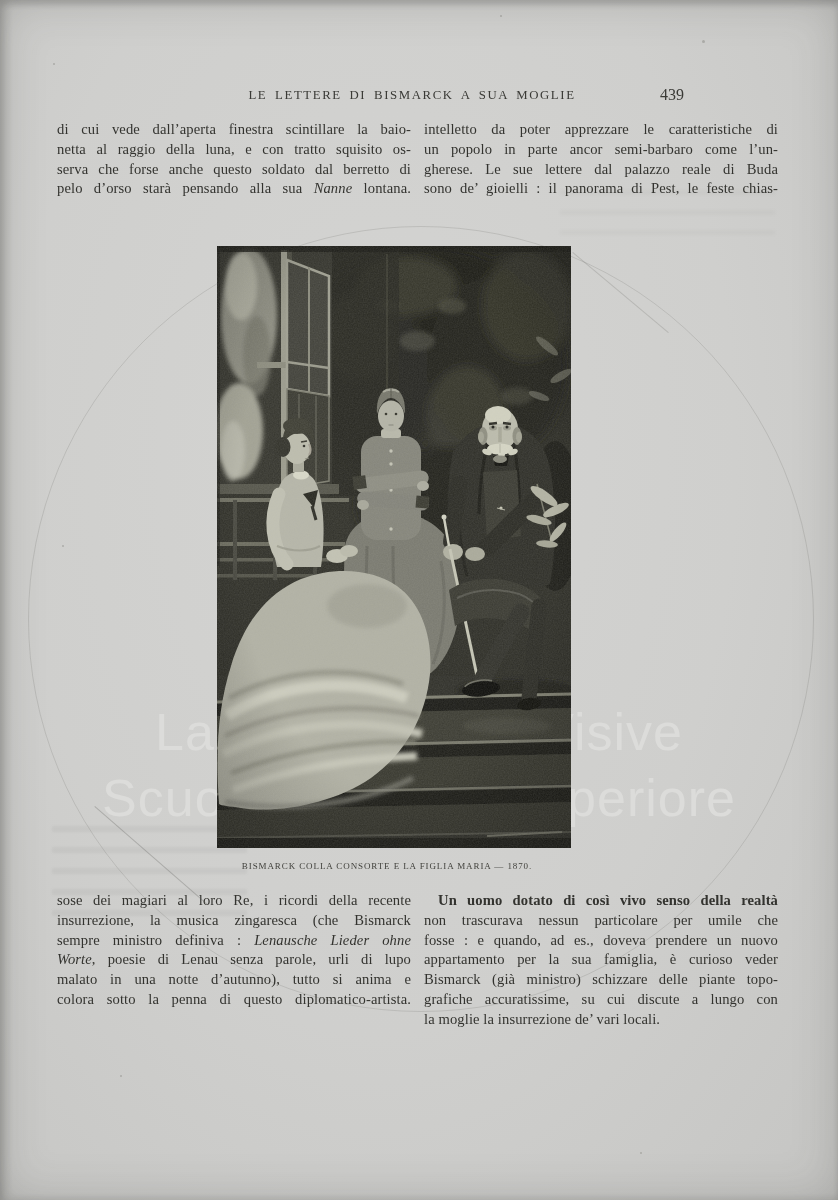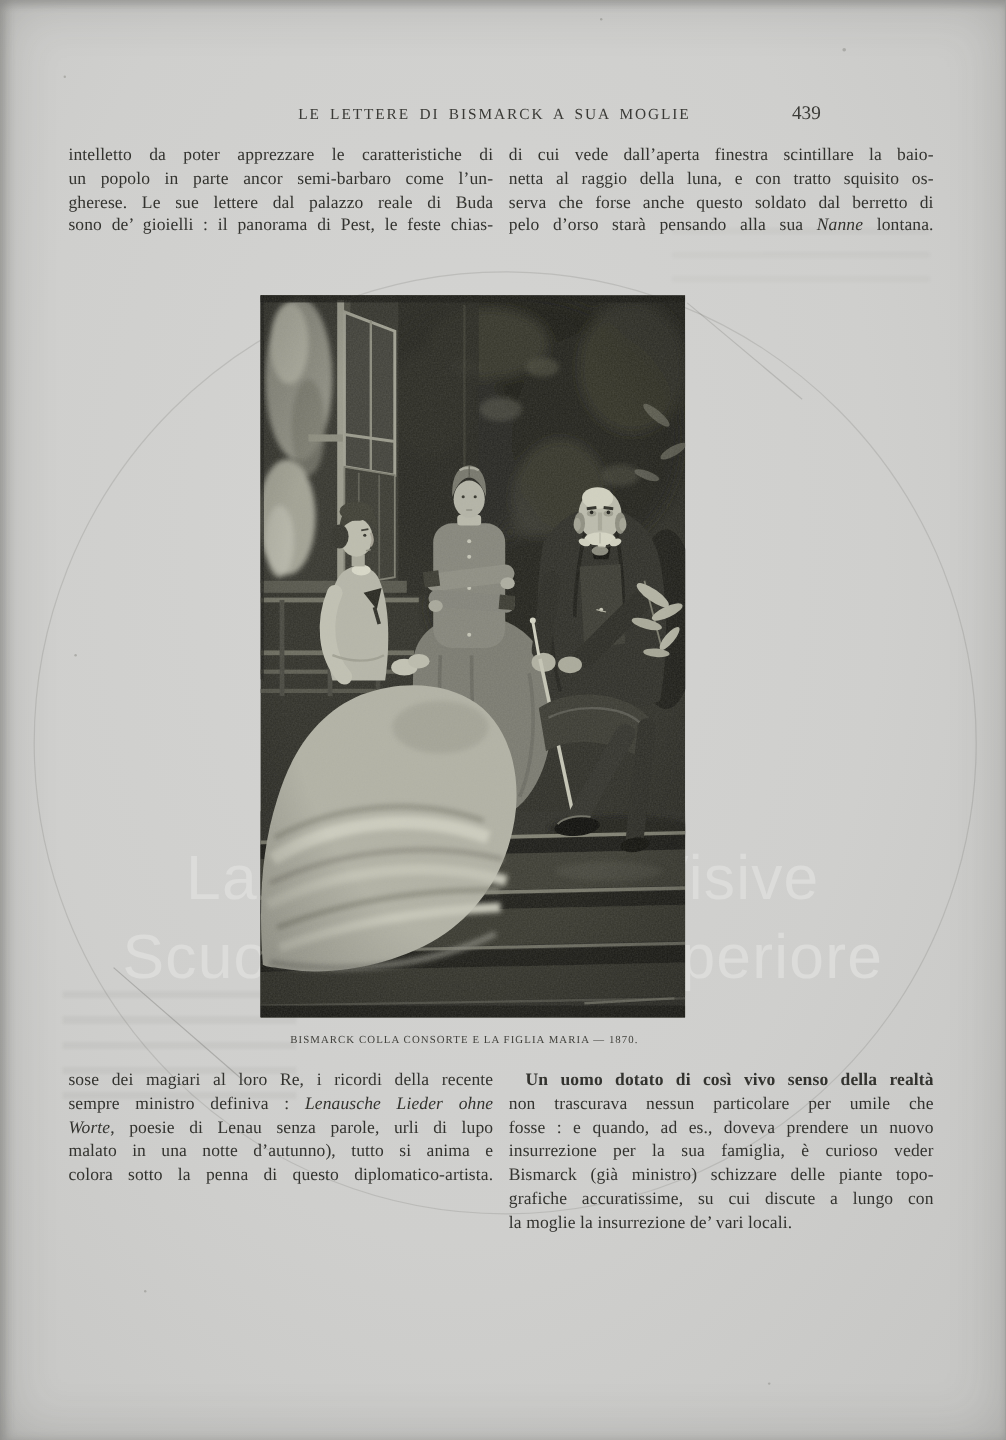--- a/index.html
+++ b/index.html
@@ -59,30 +59,30 @@
 
   <div class="wm-circle"></div>
   <div class="wm-text wm-line1">Laboratorio Arti Visive</div>
   <div class="wm-text wm-line2">Scuola Normale Superiore</div>
 
   <div class="running-title">LE LETTERE DI BISMARCK A SUA MOGLIE</div>
   <div class="page-num">439</div>
 
   <div class="cols cols-top">
     <div class="col">
+        <div class="line"><span>di cui vede dall’aperta finestra scintillare la baio-</span></div>
+        <div class="line"><span>netta al raggio della luna, e con tratto squisito os-</span></div>
+        <div class="line"><span>serva che forse anche questo soldato dal berretto di</span></div>
+        <div class="line"><span>pelo d’orso starà pensando alla sua </span><em>Nanne</em><span> lontana.</span></div>
+      </div>
+    <div class="col">
         <div class="line"><span>intelletto da poter apprezzare le caratteristiche di</span></div>
         <div class="line"><span>un popolo in parte ancor semi-barbaro come l’un-</span></div>
         <div class="line"><span>gherese. Le sue lettere dal palazzo reale di Buda</span></div>
         <div class="line"><span>sono de’ gioielli : il panorama di Pest, le feste chias-</span></div>
-      </div>
-    <div class="col">
-        <div class="line"><span>di cui vede dall’aperta finestra scintillare la baio-</span></div>
-        <div class="line"><span>netta al raggio della luna, e con tratto squisito os-</span></div>
-        <div class="line"><span>serva che forse anche questo soldato dal berretto di</span></div>
-        <div class="line"><span>pelo d’orso starà pensando alla sua </span><em>Nanne</em><span> lontana.</span></div>
       </div>
   </div>
 
   <svg class="photo" viewBox="0 0 354 602" role="img" aria-label="Monochrome photograph of 1870: Bismarck seated at right holding a cane, his wife seated behind at center with crossed arms, and his daughter Maria at left in a voluminous light flounced gown, beside an open window with dense foliage behind and stone steps below.">
     <defs>
       <linearGradient id="bgv" x1="0" y1="0" x2="0" y2="1">
         <stop offset="0" stop-color="#23231d"></stop>
         <stop offset="0.45" stop-color="#31312a"></stop>
         <stop offset="1" stop-color="#2a2a24"></stop>
       </linearGradient>
@@ -299,30 +299,31 @@
     <rect x="0" y="0" width="3" height="320" fill="#20201b" opacity=".7"></rect>
     <rect width="354" height="602" fill="url(#vign)"></rect>
     <rect width="354" height="602" filter="url(#grain)" opacity=".55"></rect>
   </svg>
 
   <div class="photo-caption">BISMARCK COLLA CONSORTE E LA FIGLIA MARIA — 1870.</div>
 
   <div class="cols cols-bottom">
     <div class="col">
         <div class="line"><span>sose dei magiari al loro Re, i ricordi della recente</span></div>
+        <div class="line"><span>insurrezione, la musica zingaresca (che Bismarck</span></div>
         <div class="line"><span>sempre ministro definiva : </span><em>Lenausche Lieder ohne</em><span></span></div>
         <div class="line"><span></span><em>Worte</em><span>, poesie di Lenau senza parole, urli di lupo</span></div>
         <div class="line"><span>malato in una notte d’autunno), tutto si anima e</span></div>
         <div class="line"><span>colora sotto la penna di questo diplomatico-artista.</span></div>
       </div>
     <div class="col para-end indent-first">
         <div class="line"><span>Un uomo dotato di così vivo senso della realtà</span></div>
         <div class="line"><span>non trascurava nessun particolare per umile che</span></div>
         <div class="line"><span>fosse : e quando, ad es., doveva prendere un nuovo</span></div>
-        <div class="line"><span>insurrezione per la sua famiglia, è curioso veder</span></div>
+        <div class="line"><span>appartamento per la sua famiglia, è curioso veder</span></div>
         <div class="line"><span>Bismarck (già ministro) schizzare delle piante topo-</span></div>
         <div class="line"><span>grafiche accuratissime, su cui discute a lungo con</span></div>
         <div class="line"><span>la moglie la insurrezione de’ vari locali.</span></div>
       </div>
   </div>
 
   <div class="scratch s1"></div>
   <div class="scratch s2"></div>
 
   <div class="speck" style="left:53px;top:63px;width:2px;height:2px"></div>

